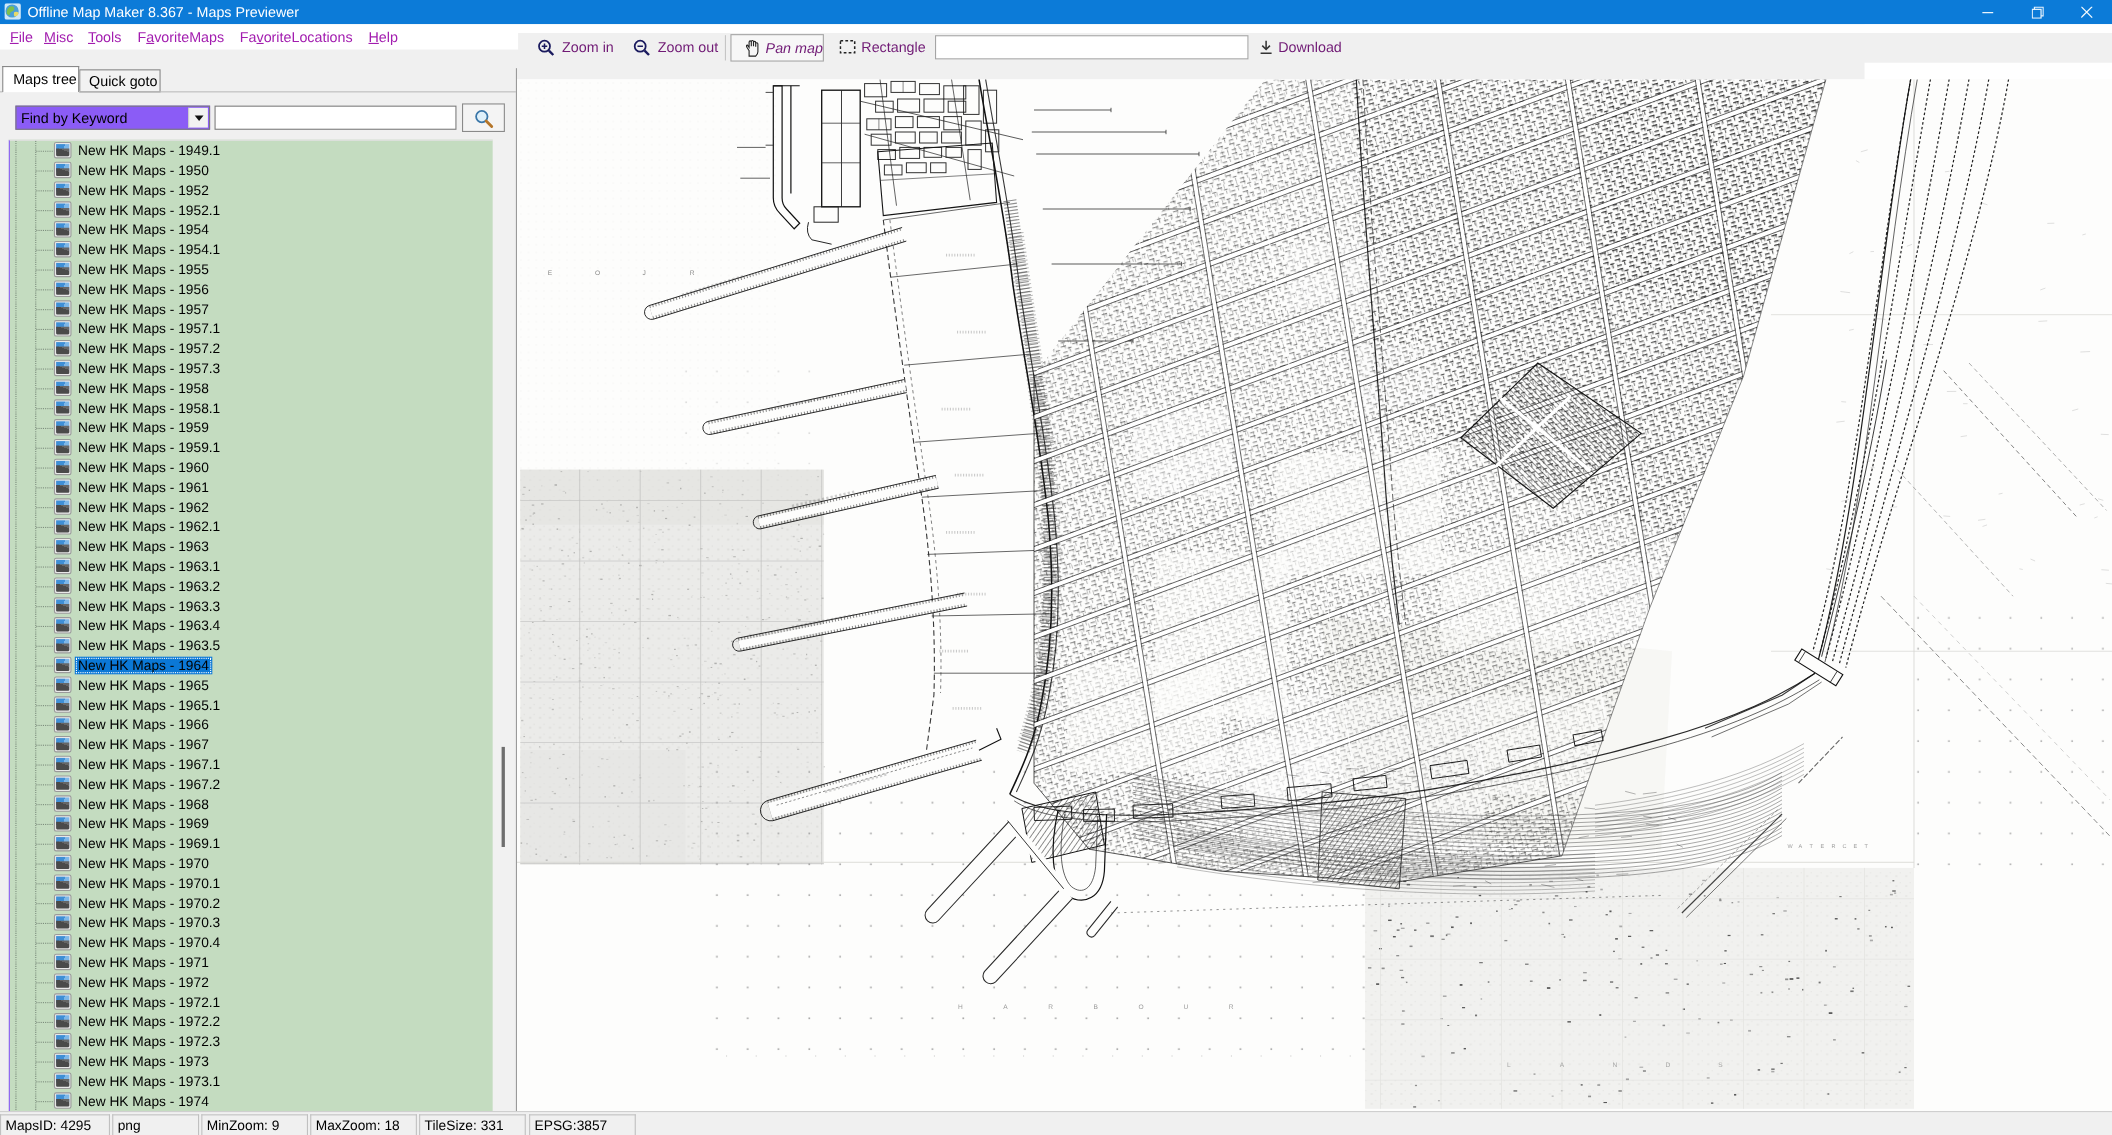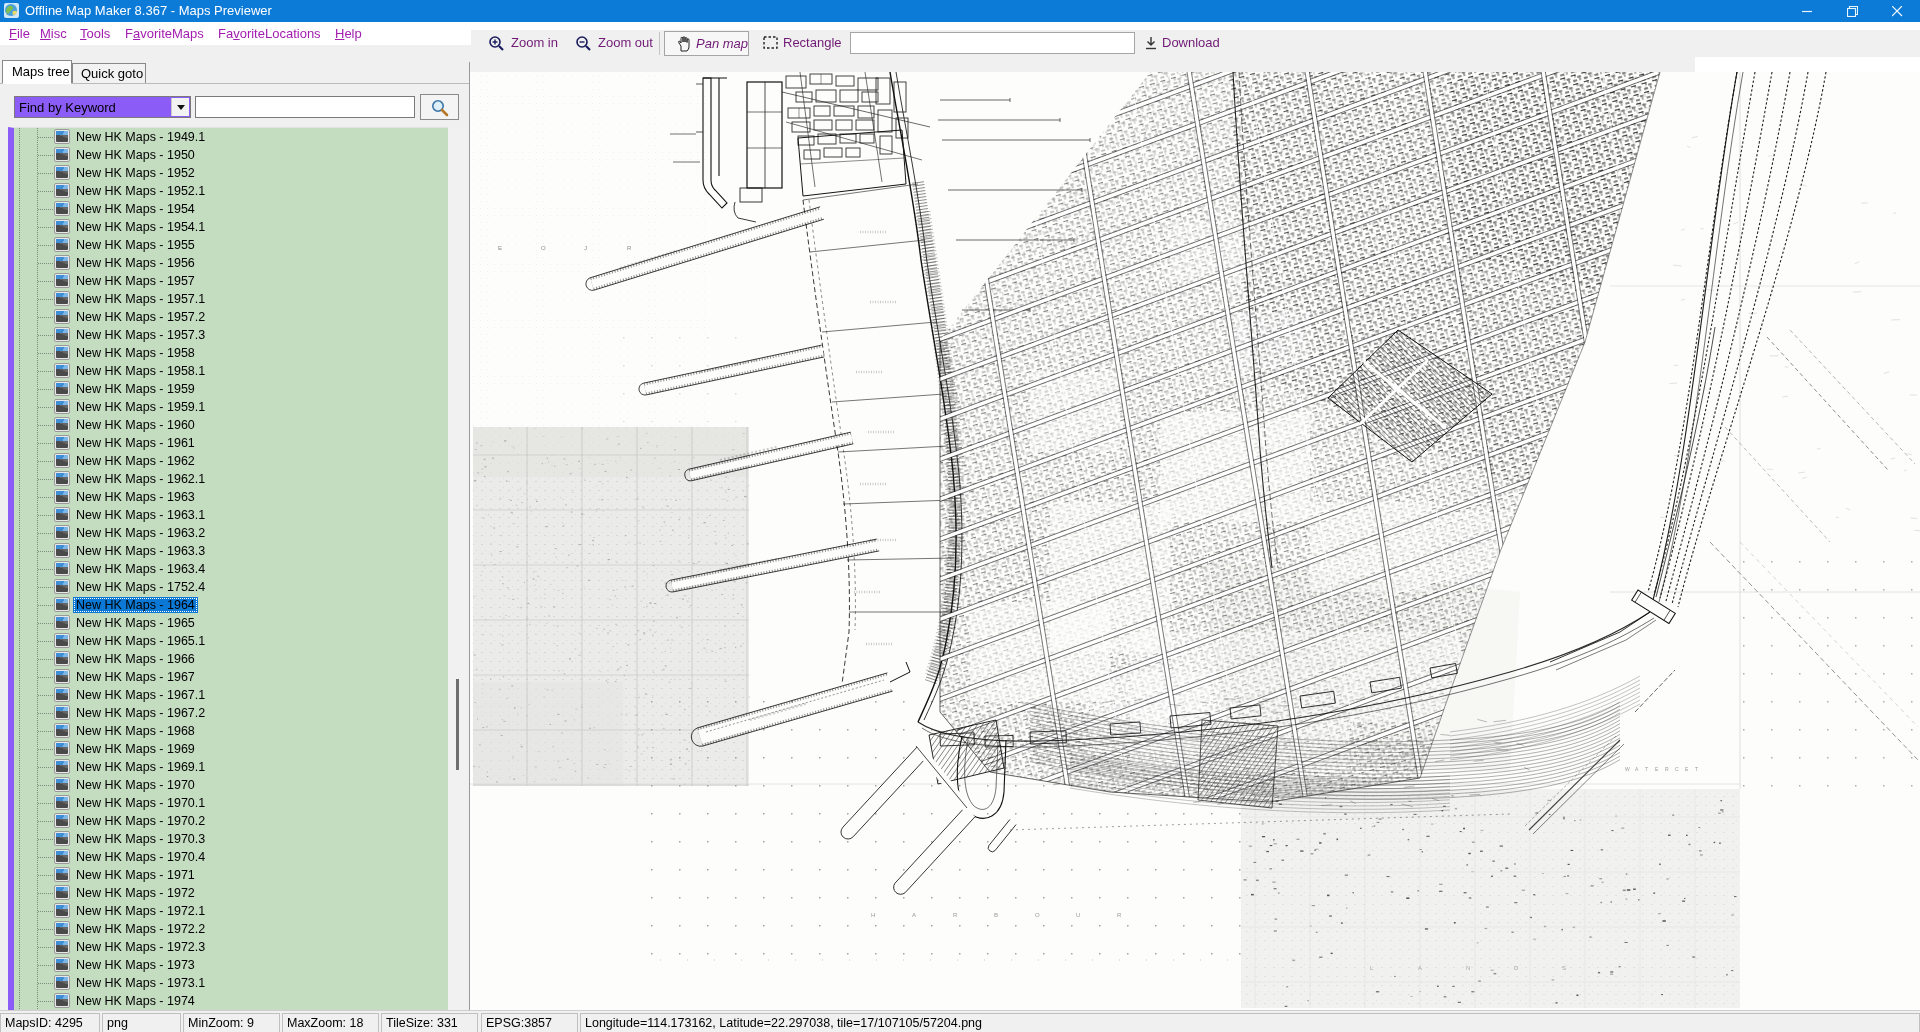--- a/index.html
+++ b/index.html
@@ -27,21 +27,21 @@
 #tabline { position:absolute; left:0px; top:21px; width:469px; height:1px; background:#bbb; }
 
 #combo { position:absolute; left:14px; top:34px; width:177px; height:22px; background:#8b5cf6; border:1px solid #7a7a7a; font-size:13px; }
 #combo .t { position:absolute; left:4px; top:3px; }
 #combo .db { position:absolute; right:1px; top:1px; width:18px; height:18px; background:#f2f2f2; border-left:1px solid #c9c9c9; }
 #combo .db:after { content:""; position:absolute; left:5px; top:7px; border:4px solid transparent; border-top:5px solid #111; }
 #sinput { position:absolute; left:195px; top:34px; width:220px; height:22px; background:#fff; border:1px solid #7a7a7a; }
 #sbtn { position:absolute; left:420px; top:32px; width:39px; height:26px; background:#f4f4f4; border:1px solid #8a8a8a; }
 #sbtn svg { position:absolute; left:9px; top:3px; }
 
-#tree { position:absolute; left:8px; top:65px; width:440px; height:897px; background:#c4dcc0; overflow:hidden; border-left:6px solid #8b5cf6; border-top:1px solid #e2e2e2; }
+#tree { position:absolute; left:8px; top:65px; width:440px; height:897px; background:#c4dcc0; overflow:hidden; border-left:1px solid #8b5cf6; border-top:1px solid #e2e2e2; }
 #guide1 { position:absolute; left:5px; top:0; width:1px; height:897px; border-left:1px dotted #7c8c7c; }
 #guide2 { position:absolute; left:23px; top:0; width:1px; height:897px; border-left:1px dotted #7c8c7c; }
 .row { position:relative; height:18px; }
 .conn { position:absolute; left:24px; top:9px; width:15px; height:1px; border-top:1px dotted #7c8c7c; }
 .ic { position:absolute; left:40px; top:1px; width:16px; height:15px; background:#e8e8e8; border:1px solid #9a9a9a; border-radius:2px; }
 .ic:before { content:""; position:absolute; left:1px; top:1px; right:1px; height:7px; background:linear-gradient(100deg,#3f8fd6 0 60%,#7db7e8 60% 100%); }
 .ic:after { content:""; position:absolute; left:1px; bottom:1px; right:1px; height:7px; background:linear-gradient(20deg,#4a4a4a 0 70%,#666 70% 100%); border-radius:0 0 1px 1px; }
 .row .lbl { position:absolute; left:60px; top:2px; font-size:12.5px; color:#000; white-space:pre; padding:0 2px; }
 .lbl.sel { background:#0b78d6; color:#000000; outline:1px dotted #fff; outline-offset:-1px; border:1px solid #063; border:none; box-shadow:0 0 0 1px #0b78d6; }
 #vsb { position:absolute; left:448px; top:65px; width:20px; height:897px; background:#f1f1f1; }
@@ -246,21 +246,21 @@
           <span class="lbl">New HK Maps - 1963.3</span>
         </div>
 <div class="row">
           <i class="conn"></i>
           <i class="ic"></i>
           <span class="lbl">New HK Maps - 1963.4</span>
         </div>
 <div class="row">
           <i class="conn"></i>
           <i class="ic"></i>
-          <span class="lbl">New HK Maps - 1752.4</span>
+          <span class="lbl">New HK Maps - 1963.5</span>
         </div>
 <div class="row">
           <i class="conn"></i>
           <i class="ic"></i>
           <span class="lbl sel">New HK Maps - 1964</span>
         </div>
 <div class="row">
           <i class="conn"></i>
           <i class="ic"></i>
           <span class="lbl">New HK Maps - 1965</span>
@@ -1592,17 +1592,14 @@
       </div>
  <div class="seg" style="left:282px;width:97px">
         <span>MaxZoom: 18</span>
       </div>
  <div class="seg" style="left:381px;width:97px">
         <span>TileSize: 331</span>
       </div>
  <div class="seg" style="left:481px;width:97px">
         <span>EPSG:3857</span>
       </div>
- <div class="seg" style="left:580px;width:1340px">
-        <span>Longitude=114.173162, Latitude=22.297038, tile=17/107105/57204.png</span>
-      </div>
 </div>
 
 </div>
 </body></html>

